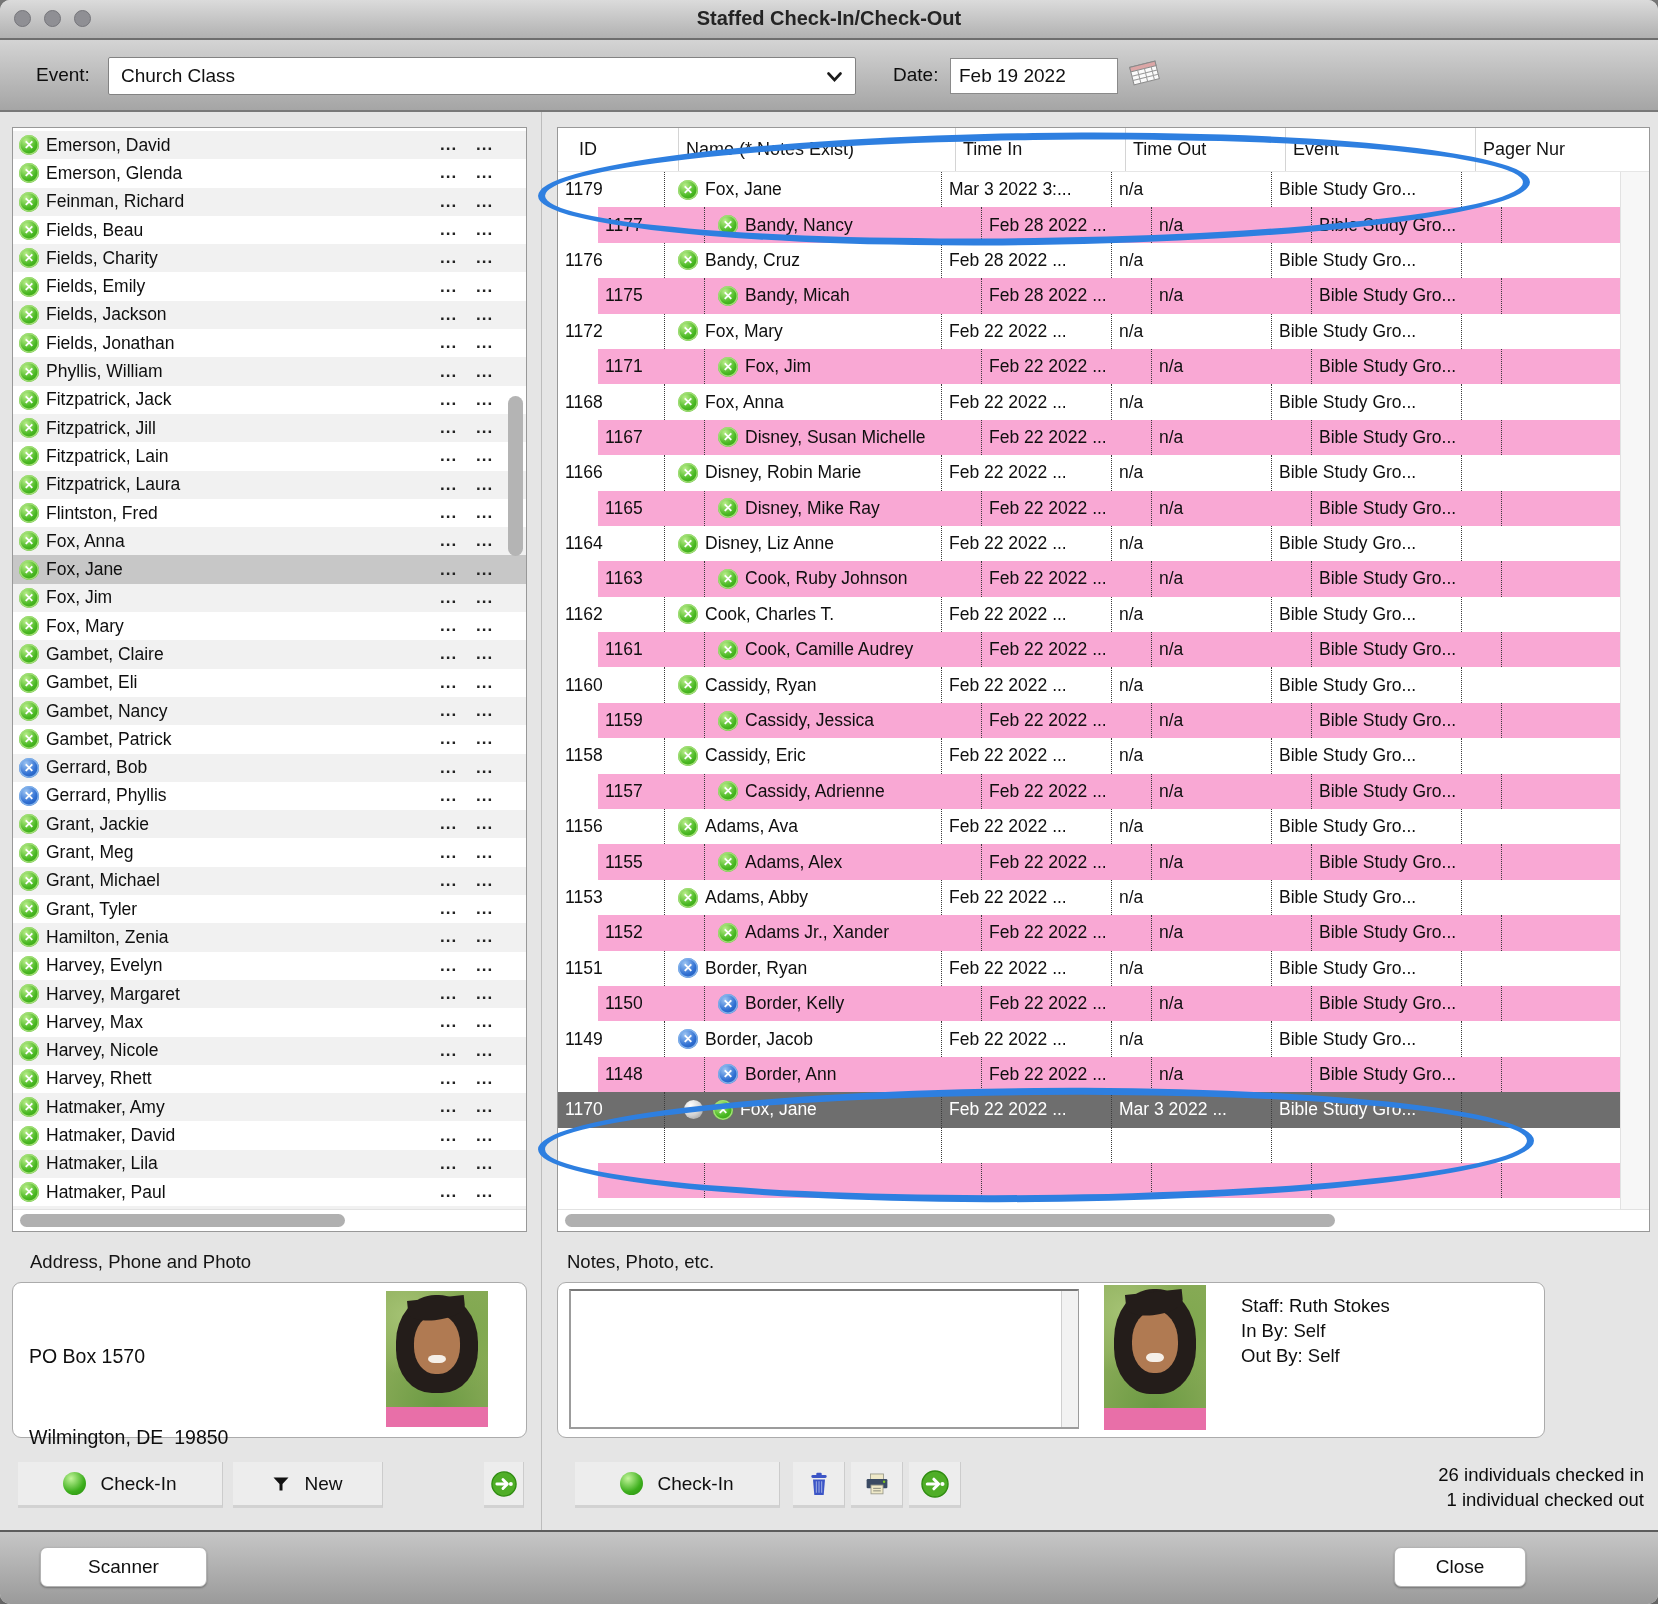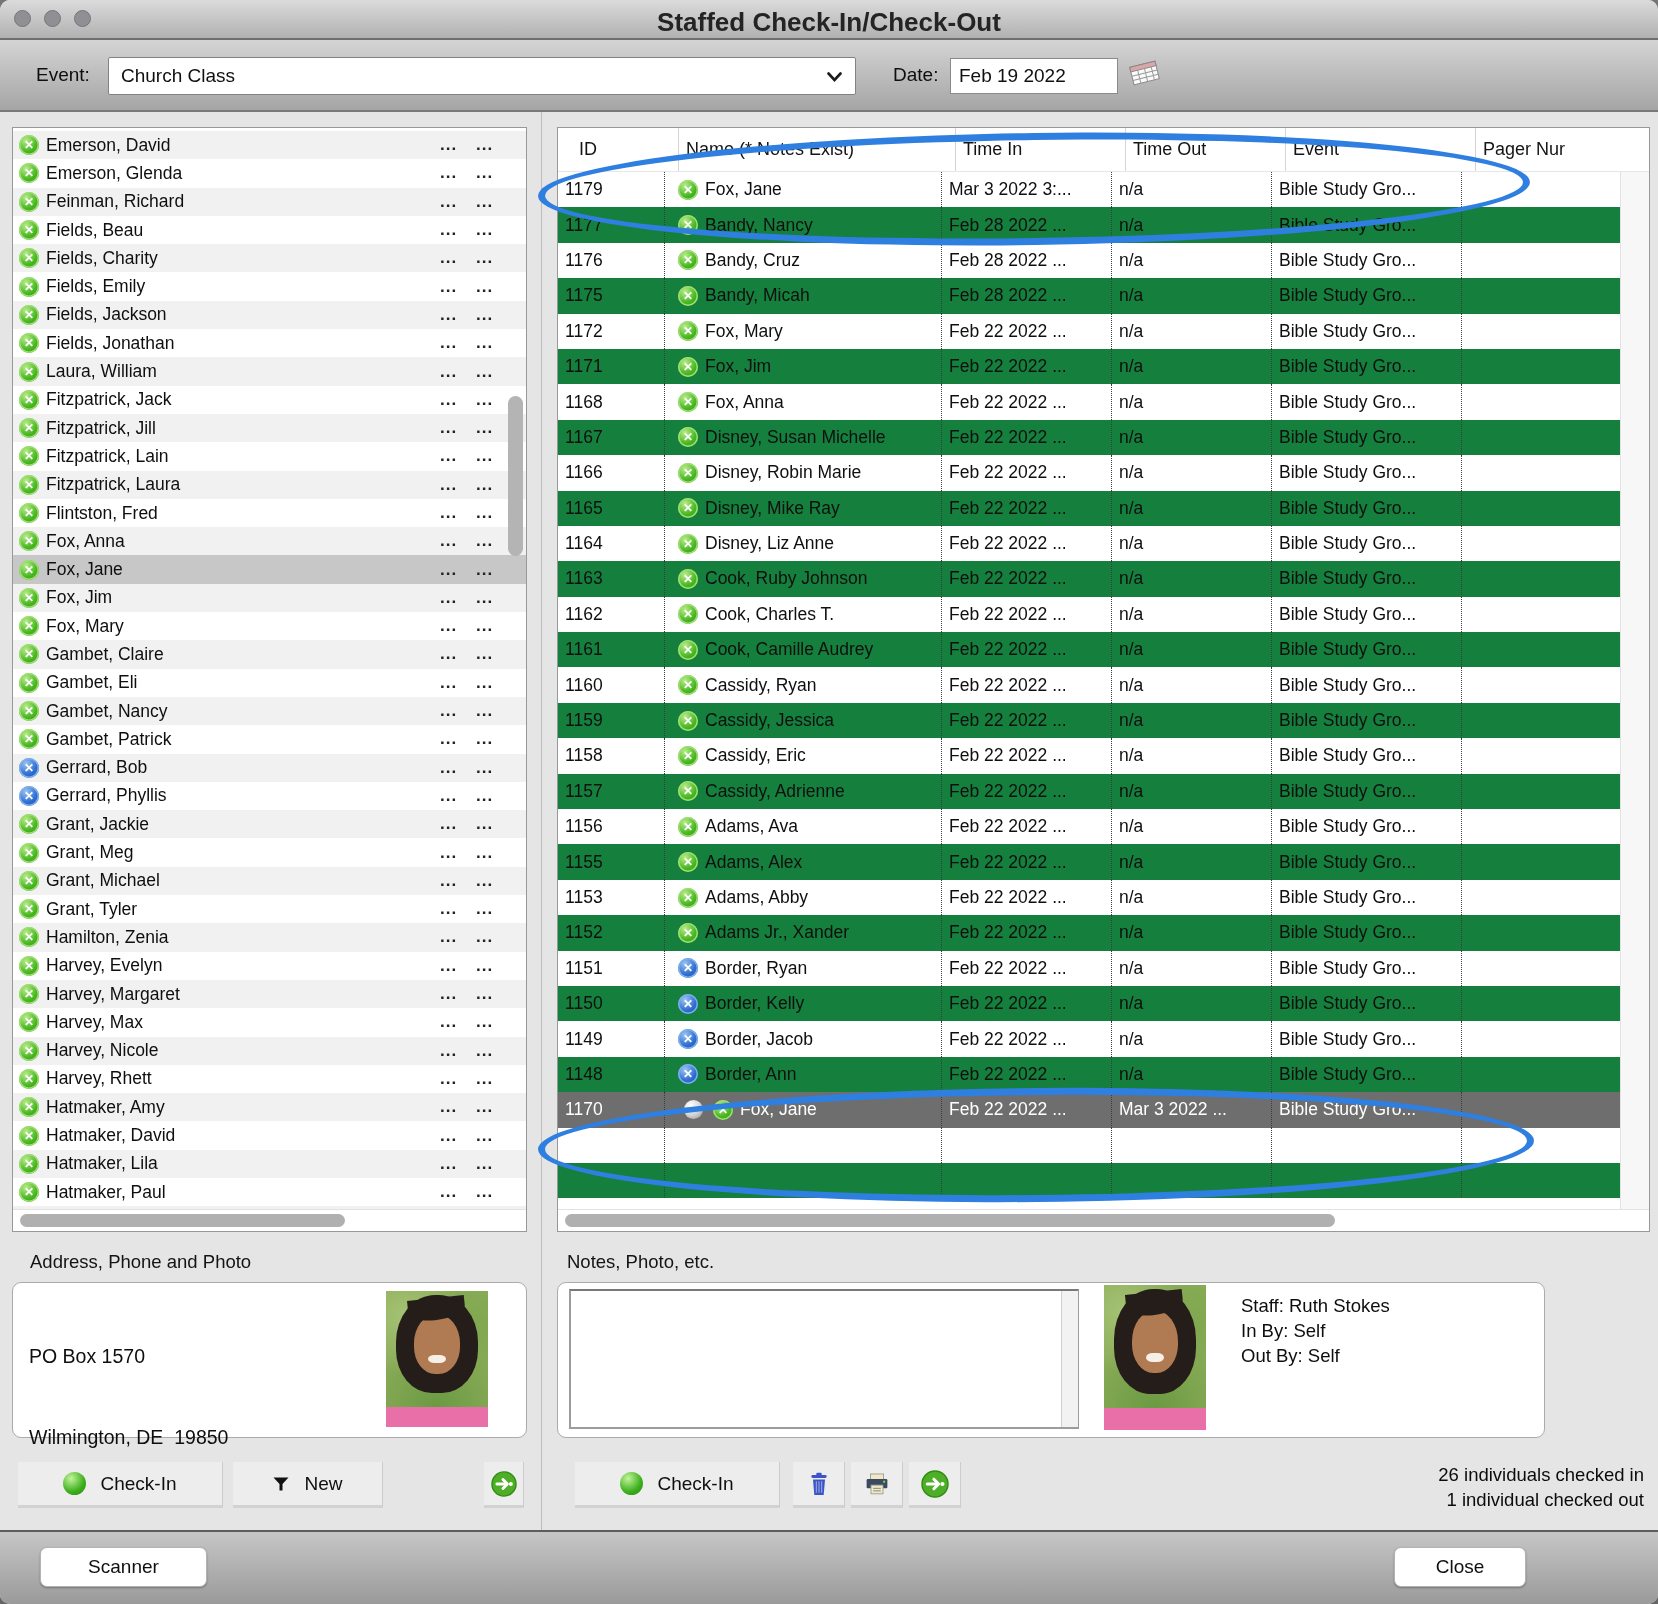--- a/index.html
+++ b/index.html
@@ -4,21 +4,21 @@
 <style>
   html,body{margin:0;padding:0;background:#7d7d7d;font-family:"Liberation Sans",sans-serif;}
   .window{position:relative;width:1658px;height:1604px;background:#e5e5e5;border-radius:10px;
           overflow:hidden;box-shadow:0 18px 50px rgba(0,0,0,.45);}
 
   
   .titlebar{position:absolute;left:0;top:0;width:100%;height:40px;
             background:linear-gradient(#dbdbdb,#b1b1b1);border-bottom:2px solid #6e6e6e;box-sizing:border-box;}
   .traffic{position:absolute;left:14px;top:10px;display:flex;gap:13px;}
   .tl{width:17px;height:17px;border-radius:50%;background:#8f8f94;border:1px solid #75757a;box-sizing:border-box;}
-  .title{position:absolute;left:0;right:0;top:7px;text-align:center;font-size:26px;font-weight:600;color:#242424;}
+  .title{position:absolute;left:0;right:0;top:7px;text-align:center;font-size:20px;font-weight:600;color:#242424;}
 
   .toolbar{position:absolute;left:0;top:40px;width:100%;height:72px;
            background:linear-gradient(#d4d4d4,#a5a5a5);border-bottom:2px solid #787878;box-sizing:border-box;}
   .lbl{position:absolute;font-size:19px;color:#0e0e0e;}
   .select{position:absolute;left:108px;top:17px;width:748px;height:38px;background:#fff;border:1px solid #828282;
           border-radius:2px;font-size:19px;line-height:36px;padding-left:12px;box-sizing:border-box;color:#101010;}
   .select svg{position:absolute;right:13px;top:14px;}
   .datefield{position:absolute;left:950px;top:18px;width:168px;height:36px;background:#fff;border:1px solid #8a8a8a;
              font-size:19px;line-height:34px;padding-left:8px;box-sizing:border-box;color:#101010;}
   .calicon{position:absolute;left:1130px;top:21px;transform:rotate(-14deg);}
@@ -49,21 +49,21 @@
 
   
   .tablebox{position:absolute;left:557px;top:127px;width:1093px;height:1105px;background:#fff;
             border:1px solid #989898;box-sizing:border-box;overflow:hidden;}
   .thead{position:absolute;left:0;top:0;width:100%;height:44px;background:#fff;display:flex;
          border-bottom:1px solid #e6e6e6;box-sizing:border-box;justify-content:center;}
   .hcell{font-size:18px;color:#141414;line-height:42px;padding-left:7px;box-sizing:border-box;
          border-left:1px solid #d4d4d4;white-space:nowrap;overflow:hidden;flex:0 0 auto;}
   .trowswrap{position:absolute;left:0;top:44px;width:1063px;height:1038px;overflow:hidden;}
   .trow{display:flex;height:35.4px;align-items:center;font-size:17.5px;color:#0f0f0f;}
-  .trow.odd{background:#15803d;}
+  .trow.odd{background:#f9a8d4;margin-left:40px;}
   .trow.selected{background:#6e6e6e;color:#fff;}
   .tcell{height:100%;display:flex;align-items:center;padding-left:7px;box-sizing:border-box;
          border-left:1px dotted #3c3c3c;white-space:nowrap;overflow:hidden;flex:0 0 auto;}
   .sphere{width:19px;height:19px;border-radius:50%;flex:0 0 auto;margin:0 4px 0 12px;
           background:radial-gradient(circle at 35% 28%,#ffffff,#d2d2d2 55%,#8f8f8f);}
   .vtrack{position:absolute;right:0;top:44px;width:28px;height:1038px;background:#f7f7f7;border-left:1px solid #e2e2e2;}
 
   
   .ellipse{position:absolute;border:7px solid #2e7fe0;border-radius:50%;pointer-events:none;z-index:60;box-sizing:border-box;}
   .ellipse.top{left:538px;top:133px;width:992px;height:112px;transform:rotate(-0.8deg);}
@@ -183,21 +183,21 @@
           <div class="ldots">...</div>
         </div>
         <div class="lrow odd">
           <div class="xicon green">✕</div>
           <div class="lname">Fields, Jonathan</div>
           <div class="ldots">...</div>
           <div class="ldots">...</div>
         </div>
         <div class="lrow even">
           <div class="xicon green">✕</div>
-          <div class="lname">Laura, William</div>
+          <div class="lname">Phyllis, William</div>
           <div class="ldots">...</div>
           <div class="ldots">...</div>
         </div>
         <div class="lrow odd">
           <div class="xicon green">✕</div>
           <div class="lname">Fitzpatrick, Jack</div>
           <div class="ldots">...</div>
           <div class="ldots">...</div>
         </div>
         <div class="lrow even">

